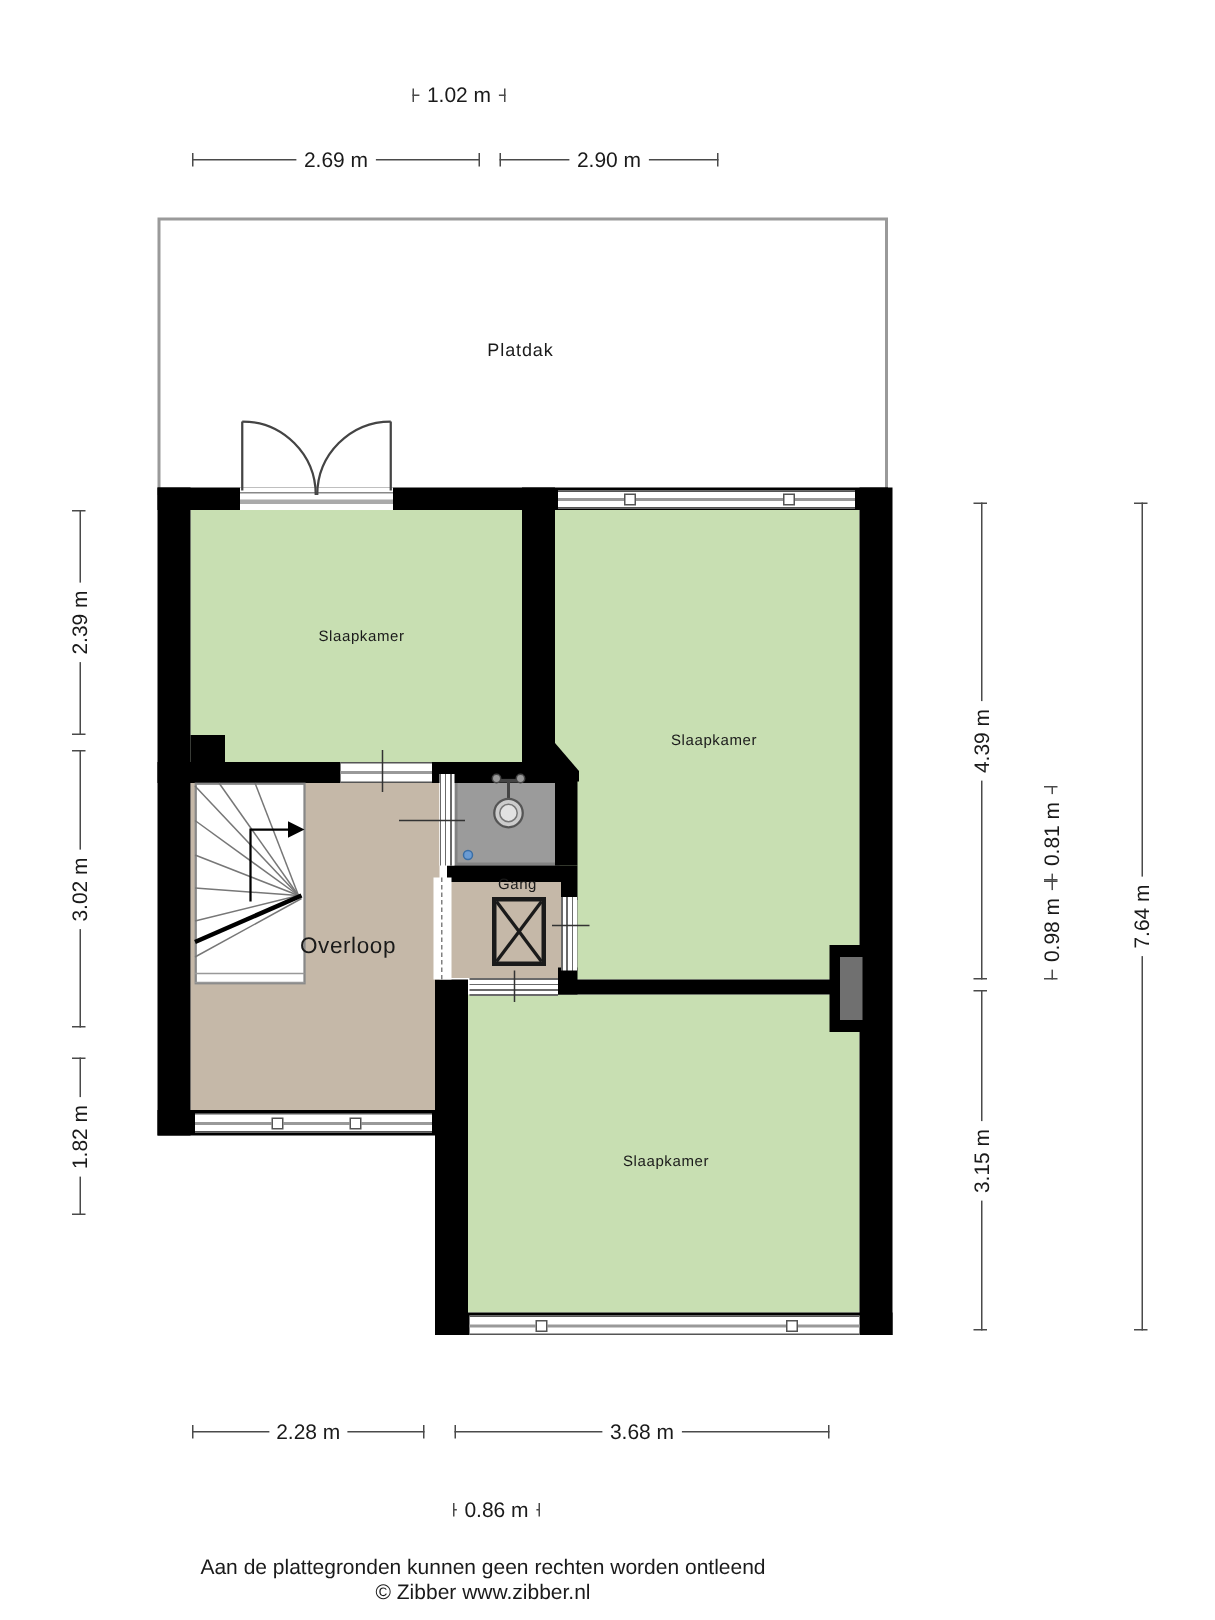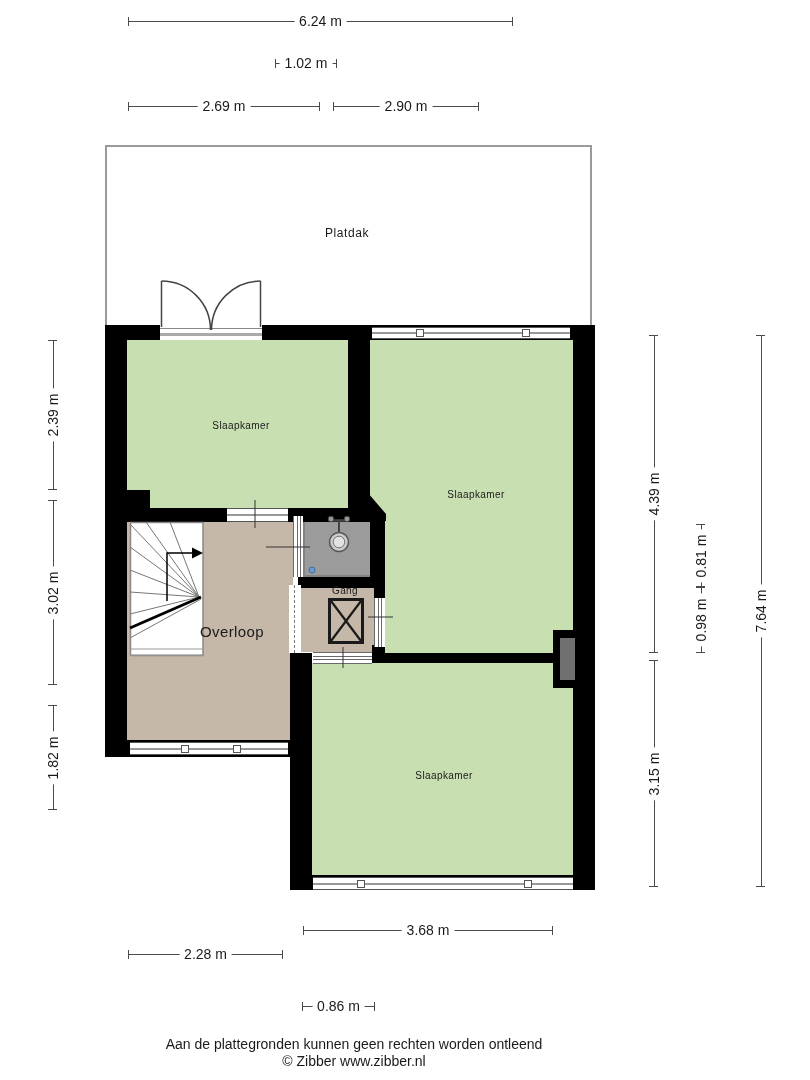--- a/index.html
+++ b/index.html
@@ -24,34 +24,28 @@
   .dim-h .tk.l{left:0;} .dim-h .tk.r{right:0;}
   .dim-h .lbl{position:absolute;left:50%;top:50%;transform:translate(-50%,-50%);background:#fff;
               padding:0 5px;font-size:14px;white-space:nowrap;}
   .dim-v{position:absolute;width:16px;}
   .dim-v .line{position:absolute;top:0;bottom:0;left:7.5px;border-left:1px solid #4a4a4a;}
   .dim-v .tk{position:absolute;left:3px;width:9px;height:1px;background:#4a4a4a;}
   .dim-v .tk.t{top:0;} .dim-v .tk.b{bottom:0;}
   .dim-v .lbl{position:absolute;left:50%;top:50%;transform:translate(-50%,-50%) rotate(-90deg);
               background:#fff;padding:0 5px;font-size:14px;white-space:nowrap;}
   .footer{position:absolute;left:322px;top:1036px;transform:translateX(-50%);text-align:center;
-          font-size:14px;line-height:17px;color:#1a1a1a;white-space:nowrap;margin-left:32px;}
+          font-size:14px;line-height:17px;color:#1a1a1a;white-space:nowrap;}
   svg{position:absolute;left:0;top:0;pointer-events:none;}
 </style>
 </head>
 <body>
 
 <div class="canvas">
 
-  <div class="dim-h" style="left:128px;top:13px;width:385px;">
-    <div class="line"></div>
-      <div class="tk l"></div>
-      <div class="tk r"></div>
-    <span class="lbl">6.24 m</span>
-  </div>
   <div class="dim-h" style="left:275px;top:55px;width:62px;">
     <div class="line"></div>
       <div class="tk l"></div>
       <div class="tk r"></div>
     <span class="lbl">1.02 m</span>
   </div>
   <div class="dim-h" style="left:128px;top:98px;width:192px;">
     <div class="line"></div>
       <div class="tk l"></div>
       <div class="tk r"></div>
@@ -113,27 +107,27 @@
       <div class="tk b"></div>
     <span class="lbl">7.64 m</span>
   </div>
 
   <div class="dim-h" style="left:128px;top:946px;width:155px;">
     <div class="line"></div>
       <div class="tk l"></div>
       <div class="tk r"></div>
     <span class="lbl">2.28 m</span>
   </div>
-  <div class="dim-h" style="left:303px;top:922px;width:250px;">
+  <div class="dim-h" style="left:303px;top:946px;width:250px;">
     <div class="line"></div>
       <div class="tk l"></div>
       <div class="tk r"></div>
     <span class="lbl">3.68 m</span>
   </div>
-  <div class="dim-h" style="left:302px;top:998px;width:58px;padding-left:15px;">
+  <div class="dim-h" style="left:302px;top:998px;width:58px;">
     <div class="line"></div>
       <div class="tk l"></div>
       <div class="tk r"></div>
     <span class="lbl">0.86 m</span>
   </div>
 
   <div class="abs" style="left:0;top:0;width:810px;height:1080px;">
 
     <div class="room" style="left:105px;top:145px;width:487px;height:185px;background:#fff;border:2px solid #9a9a9a;box-sizing:border-box;"></div>
 

